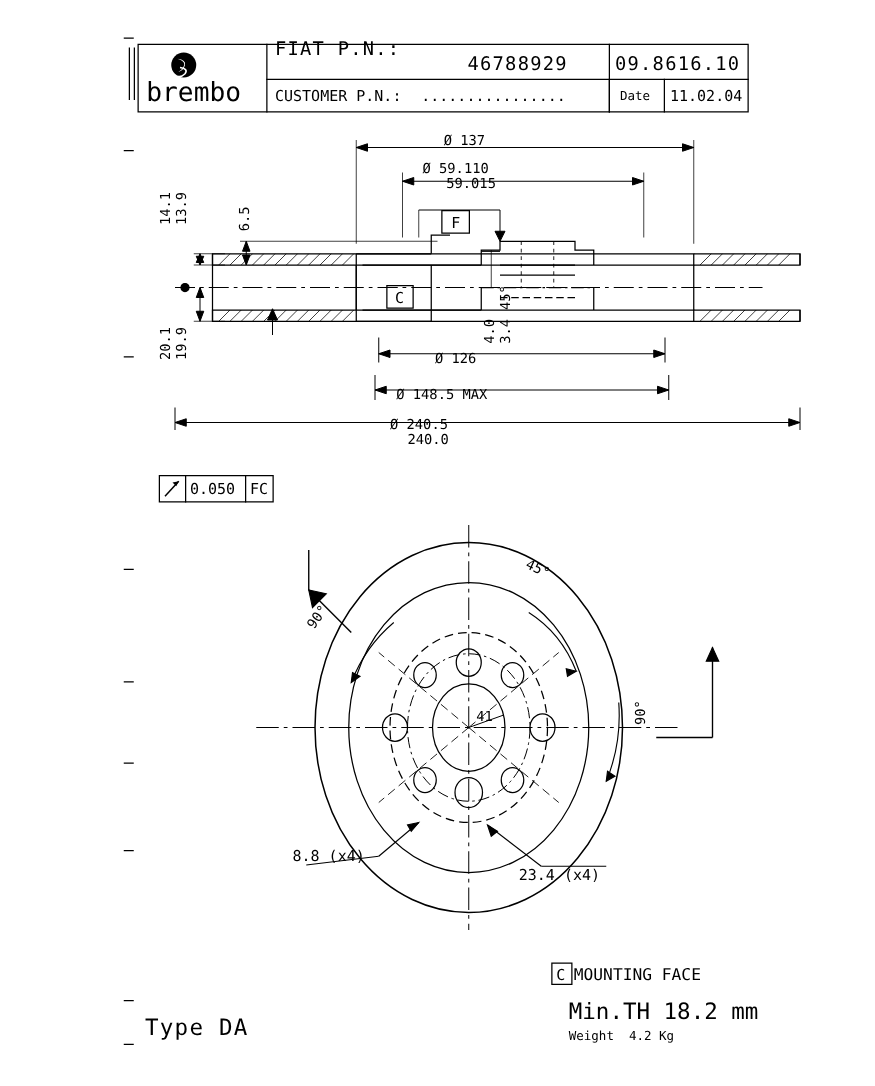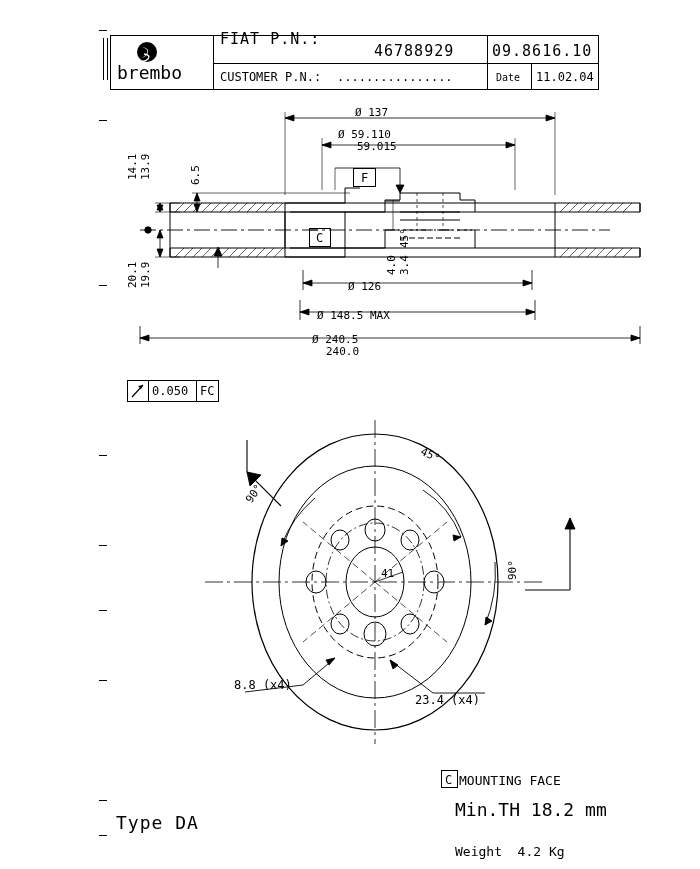--- a/index.html
+++ b/index.html
@@ -38,21 +38,21 @@
   <div class="line" style="left:487px;top:35px;width:1px;height:55px;"></div>
   <div class="line" style="left:213px;top:63px;width:386px;height:1px;"></div>
   <div class="line" style="left:487px;top:63px;width:1px;height:27px;"></div>
   <div class="line" style="left:531px;top:63px;width:1px;height:27px;"></div>
 
   <svg width="90" height="50" style="left:118px;top:38px;">
     <circle cx="29" cy="14" r="10" fill="#000"></circle>
     <path d="M24 9 q7 2 5 6 q-2 4 -6 5 q6 -1 7 -6 q1 -4 -6 -5 z" fill="#fff"></path>
     <path d="M26 16 q7 1 4 5 q-3 3 -6 2" fill="none" stroke="#fff" stroke-width="1.3"></path>
   </svg>
-  <div class="txt" style="left:117px;top:62px;font-size:18px;letter-spacing:0px;">brembo</div>
+  <div class="txt" style="left:117px;top:62px;font-size:21px;letter-spacing:0px;">brembo</div>
 
   <div class="txt ttl" style="left:220px;top:30px;">FIAT P.N.:</div>
   <div class="txt ttl" style="left:374px;top:42px;">46788929</div>
   <div class="txt md" style="left:220px;top:70px;">CUSTOMER P.N.:</div>
   <div class="txt md" style="left:337px;top:70px;">................</div>
   <div class="txt ttl" style="left:492px;top:42px;">09.8616.10</div>
   <div class="txt xs" style="left:496px;top:72px;">Date</div>
   <div class="txt md" style="left:536px;top:70px;">11.02.04</div>
 
   <svg width="600" height="290" style="left:100px;top:100px;">
@@ -272,16 +272,16 @@
   <div class="vtxt sm" style="left:243px;top:498px;transform:rotate(-55deg);">90°</div>
   <div class="vtxt sm" style="left:506px;top:580px;transform:rotate(-90deg);">90°</div>
   <div class="txt sm" style="left:381px;top:567px;">41</div>
   <div class="txt md" style="left:234px;top:678px;">8.8 (x4)</div>
   <div class="txt md" style="left:415px;top:693px;">23.4 (x4)</div>
 
   <div class="box" style="left:441px;top:770px;width:17px;height:18px;"></div>
   <div class="txt md" style="left:445px;top:773px;">C</div>
   <div class="txt md" style="left:459px;top:773px;font-size:13px;">MOUNTING FACE</div>
   <div class="txt md" style="left:455px;top:799px;font-size:18px;">Min.TH 18.2 mm</div>
-  <div class="txt md" style="left:455px;top:844px;font-size:13px;">Weight  4.2 Kg</div>
+  <div class="txt md" style="left:455px;top:824px;font-size:10px;">Weight  4.2 Kg</div>
   <div class="txt" style="left:116px;top:812px;font-size:18px;letter-spacing:1px;">Type DA</div>
 
 </div>
 
 </body></html>

